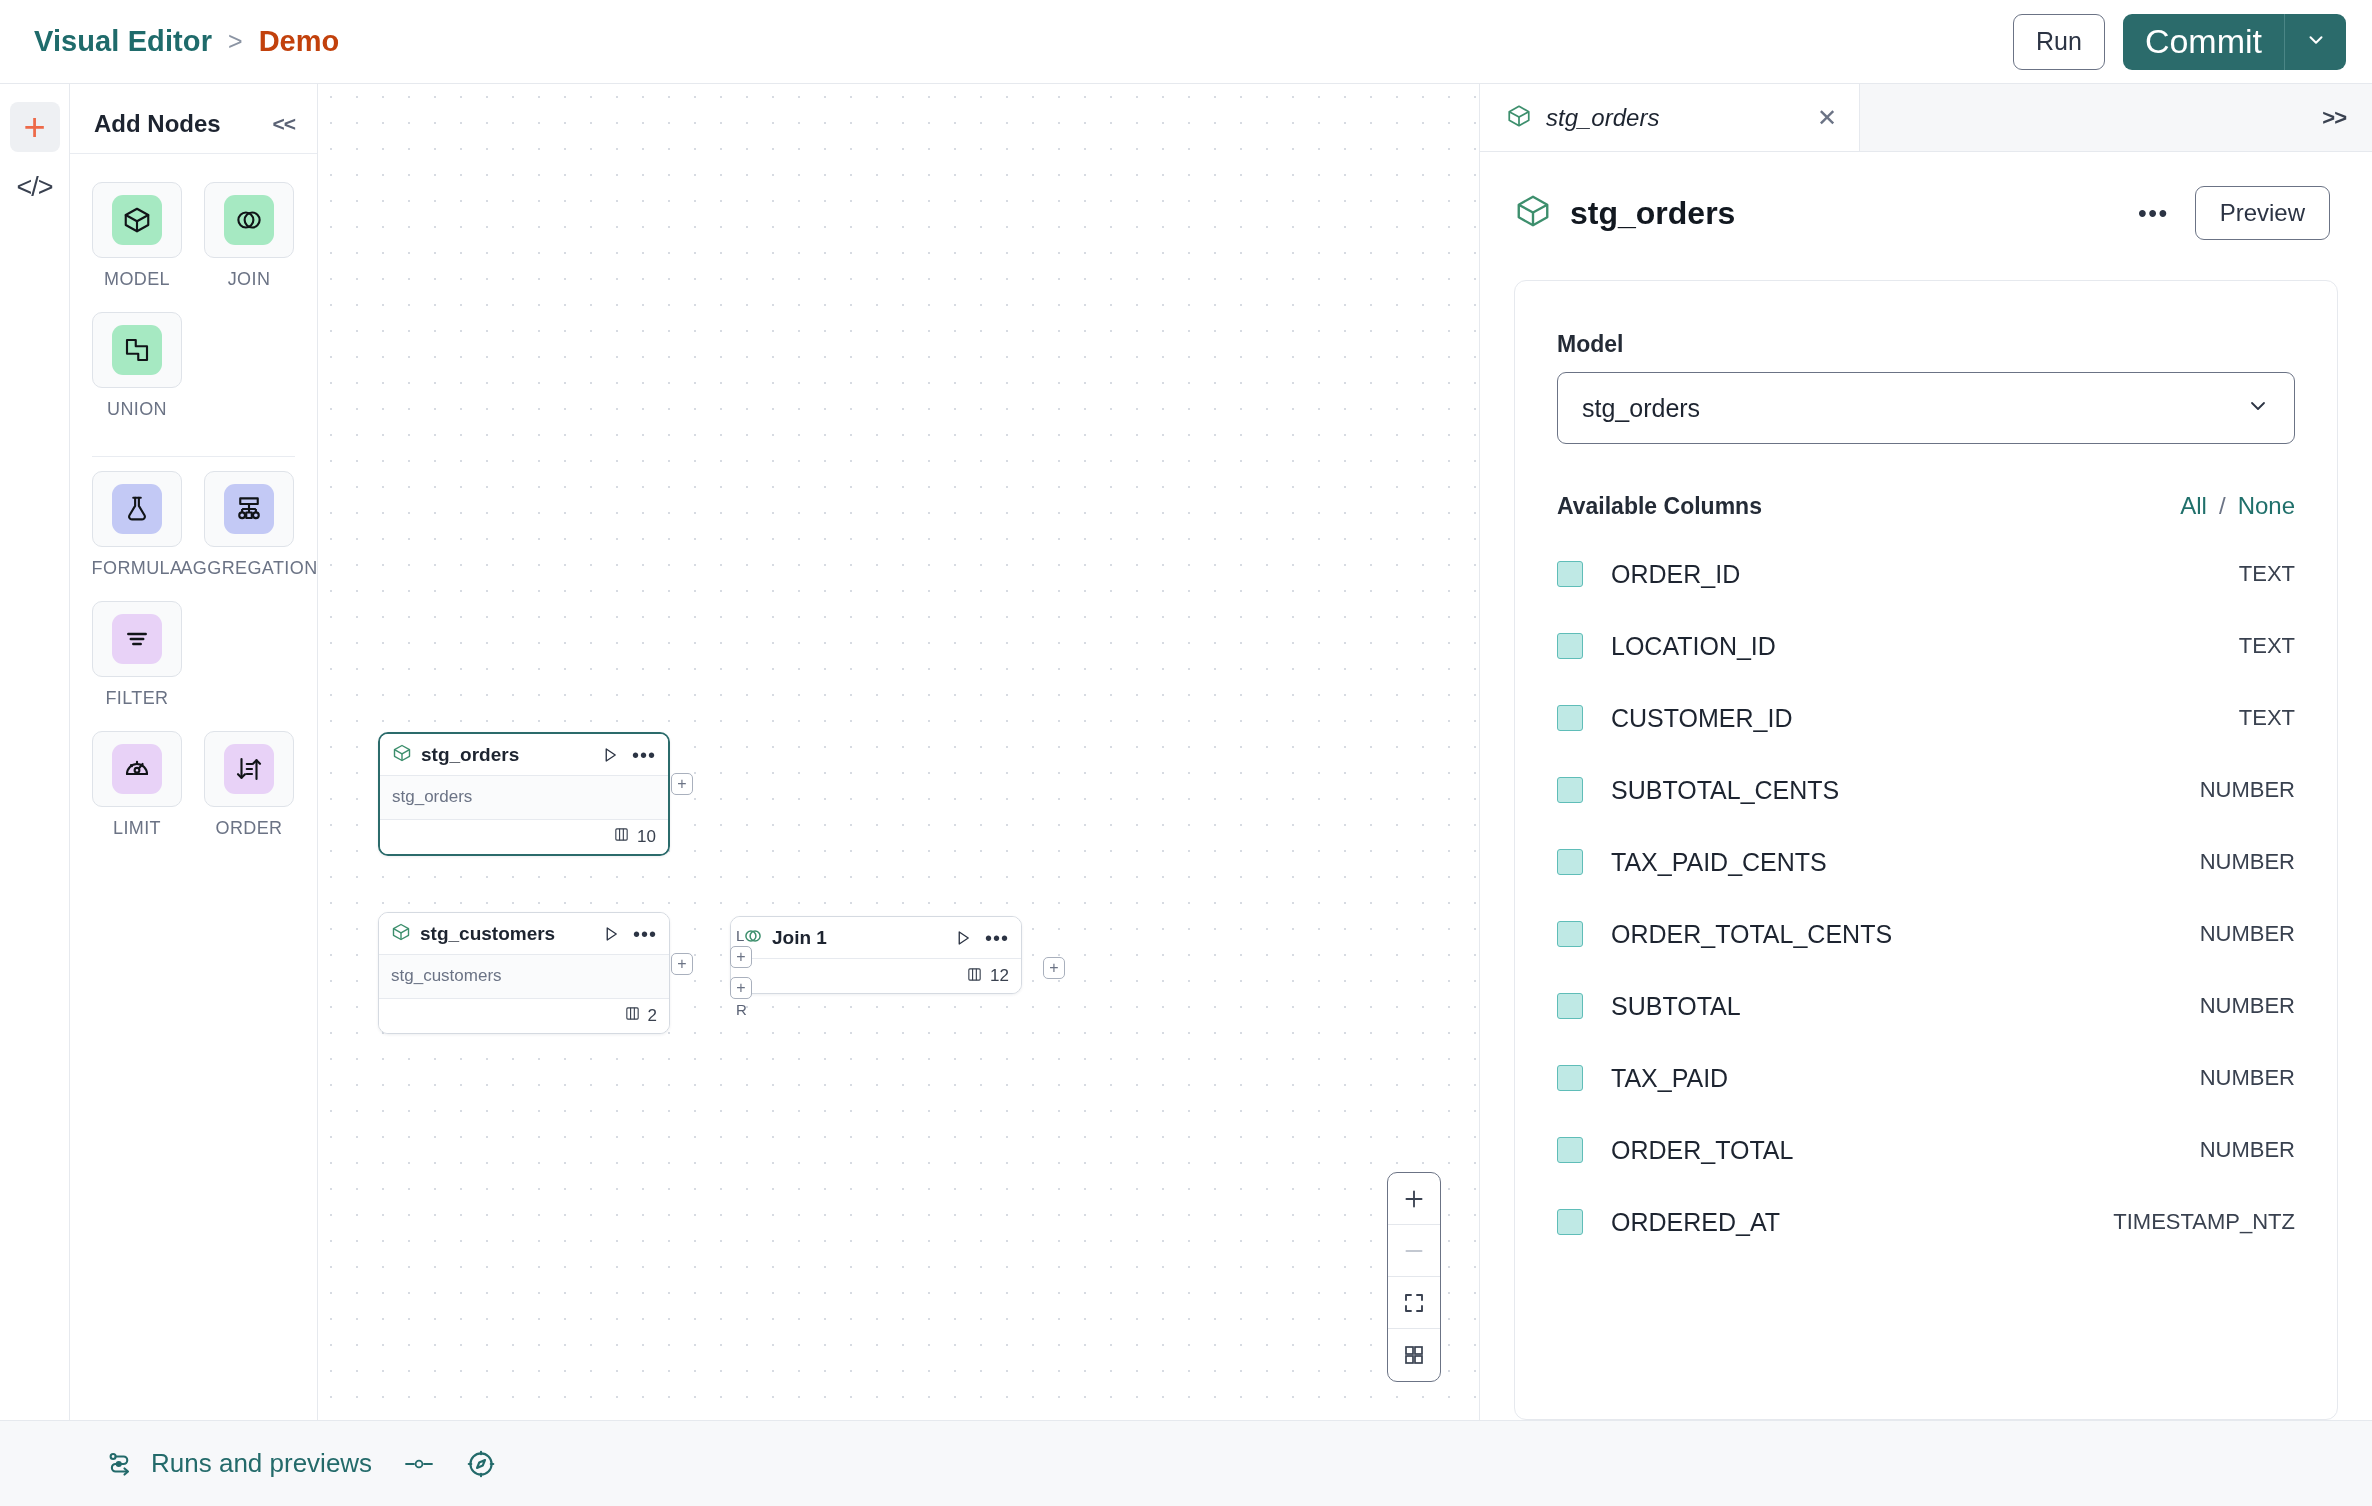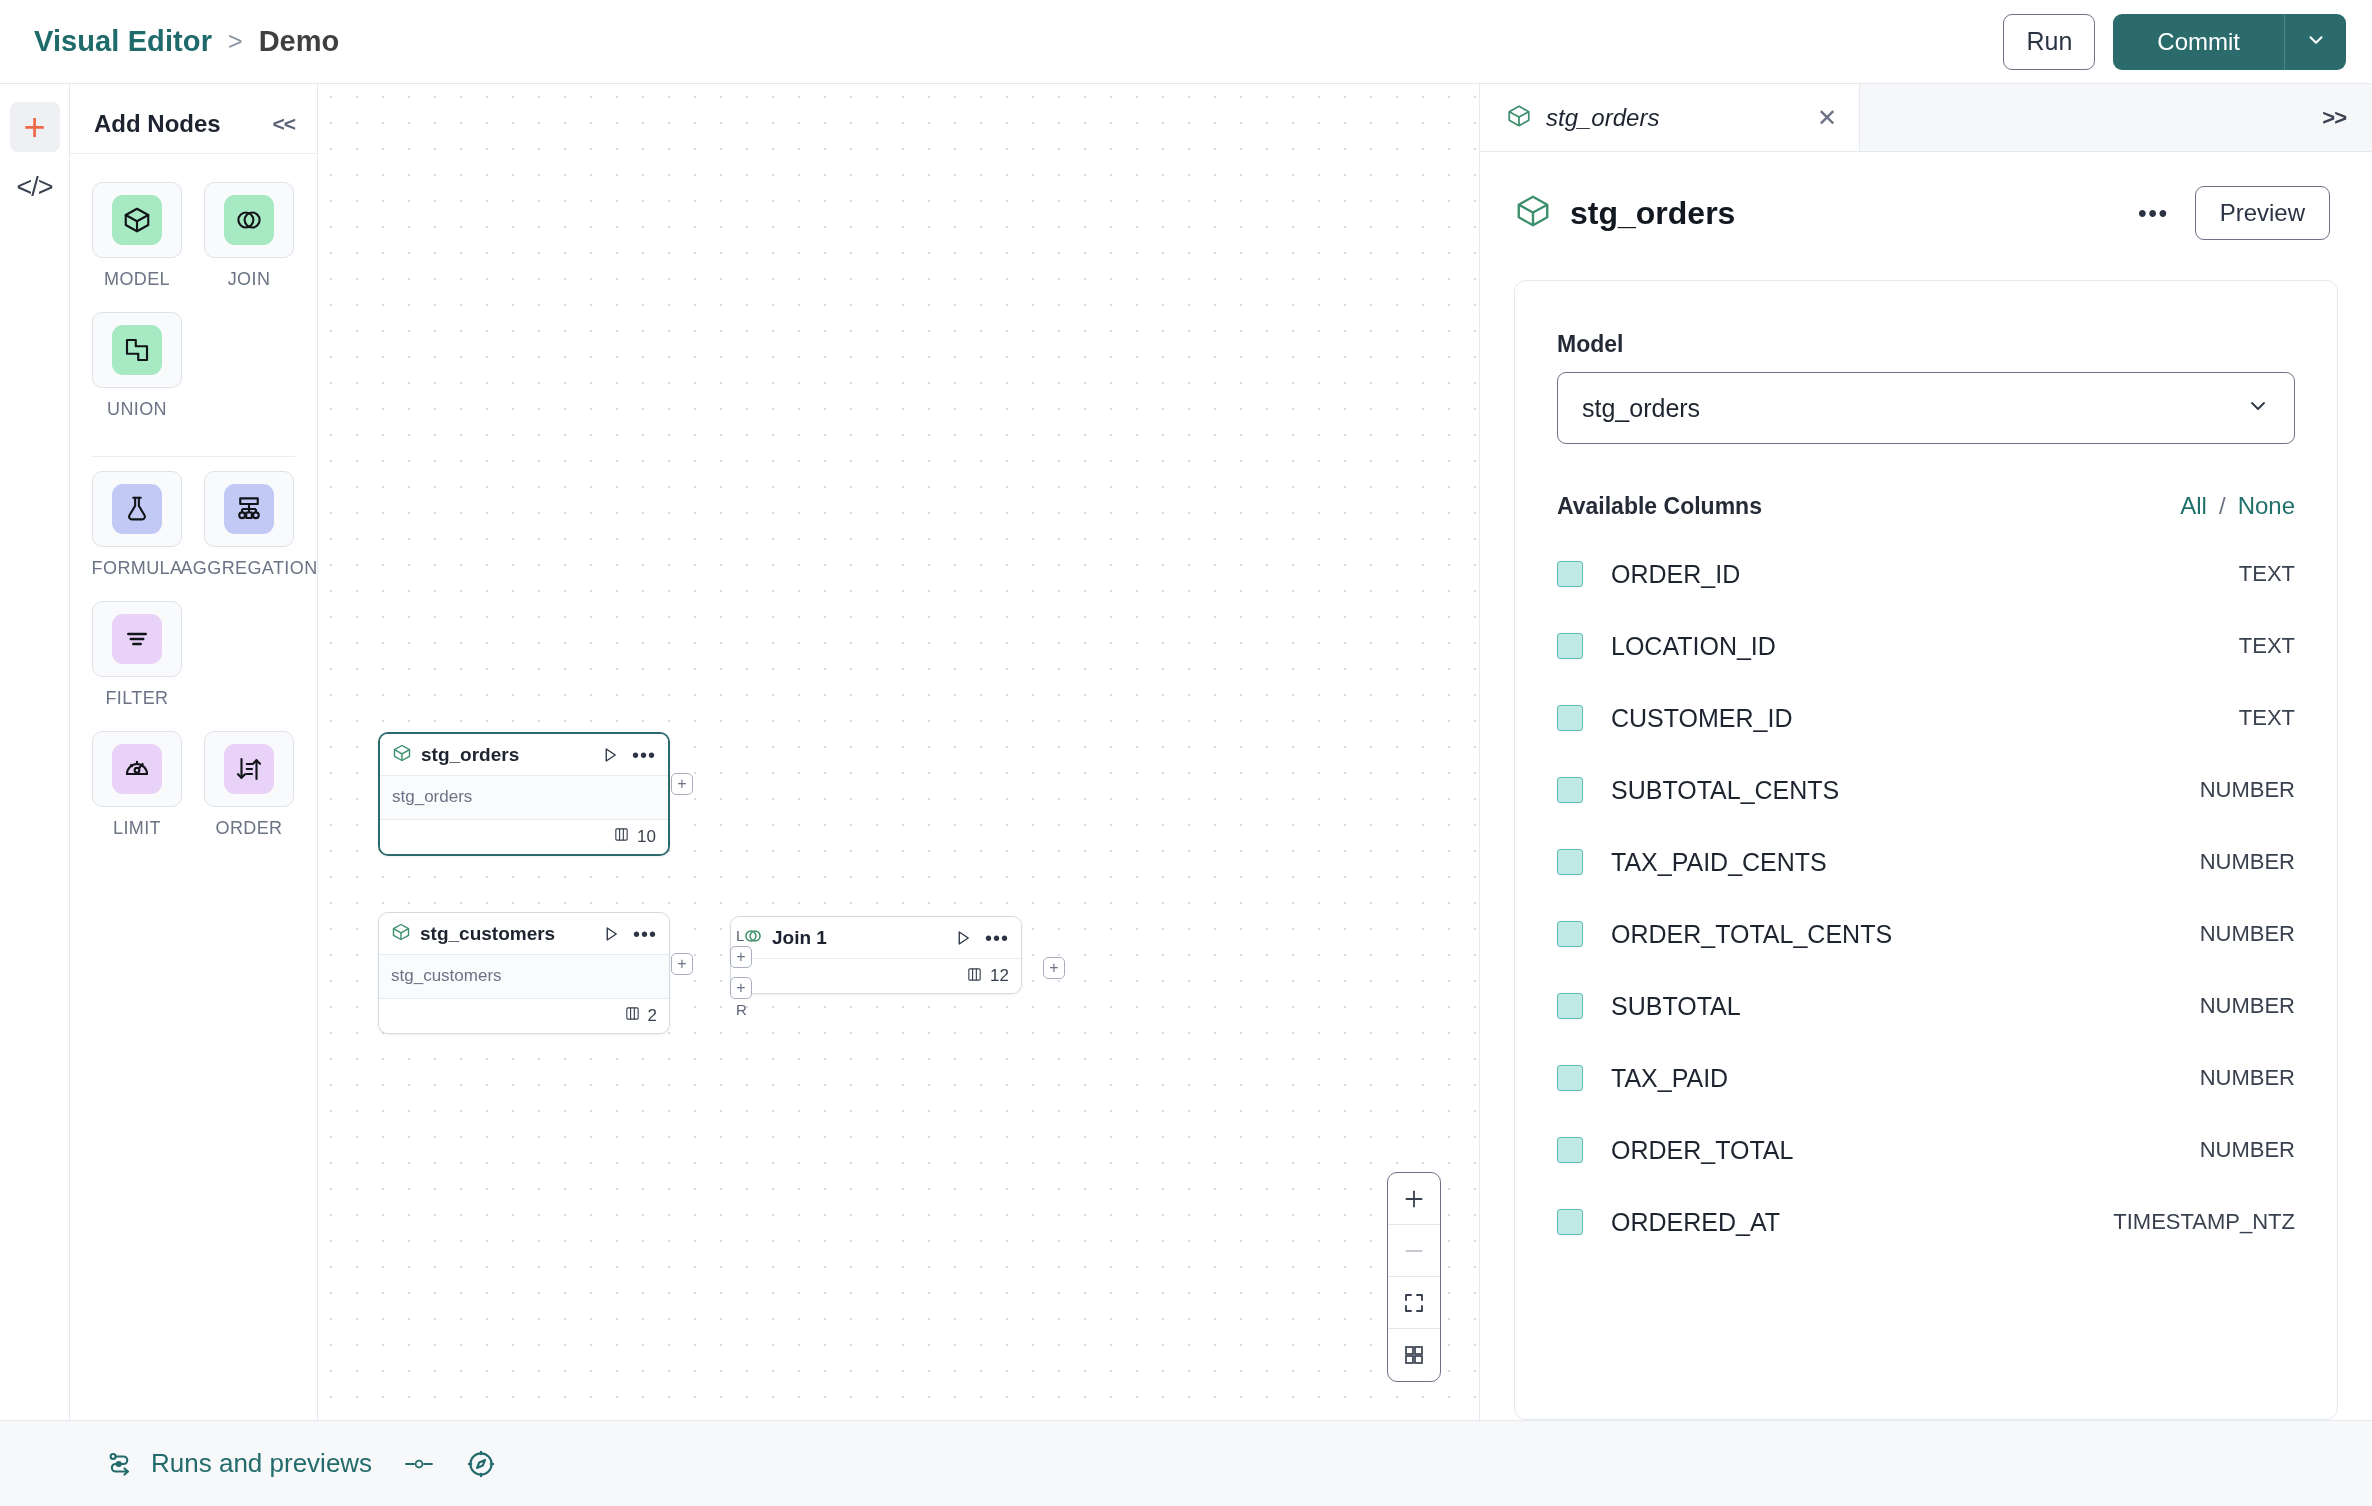--- a/index.html
+++ b/index.html
@@ -24,32 +24,32 @@
     background: #ffffff;
     border-bottom: 1px solid #e6e9ee;
     position: relative; z-index: 5; gap: 22px;
   }
   .breadcrumb { display: flex; align-items: center; gap: 16px; }
   .bc-root {
     color: #1f6b6b; font-size: 29px; font-weight: bold; letter-spacing: .1px;
     cursor: pointer;
   }
   .bc-sep { color: #8b94a3; font-size: 25px; font-weight: 400; }
-  .bc-leaf { color: #404040; font-size: 29px; font-weight: bold; }
+  .bc-leaf { color: #c2410c; font-size: 29px; font-weight: bold; }
   .topbar-actions { margin-left: auto; display: flex; align-items: center; gap: 18px; }
   .btn-run {
     height: 56px; min-width: 80px; padding: 0 22px;
     border: 1.5px solid #6b7385; border-radius: 9px;
     background: #ffffff; color: #2c3444; font-size: 25px;
     display: flex; align-items: center; justify-content: center; cursor: pointer;
   }
   .commit-group { display: flex; align-items: stretch; height: 56px; }
   .btn-commit {
-    background: #2b6b6b; color: #ffffff; font-size: 24px;
-    border: none; border-radius: 9px 0 0 9px; padding: 0 44px;
+    background: #2b6b6b; color: #ffffff; font-size: 34px;
+    border: none; border-radius: 9px 0 0 9px; padding: 0 22px;
     display: flex; align-items: center; cursor: pointer;
   }
   .btn-commit-caret {
     background: #2b6b6b; color: #ffffff;
     border: none; border-left: 1.5px solid #4b8686; border-radius: 0 9px 9px 0;
     width: 62px; display: flex; align-items: center; justify-content: center; cursor: pointer;
   }
 
   
   .body { flex: 1 1 auto; display: flex; min-height: 0; position: relative; }

